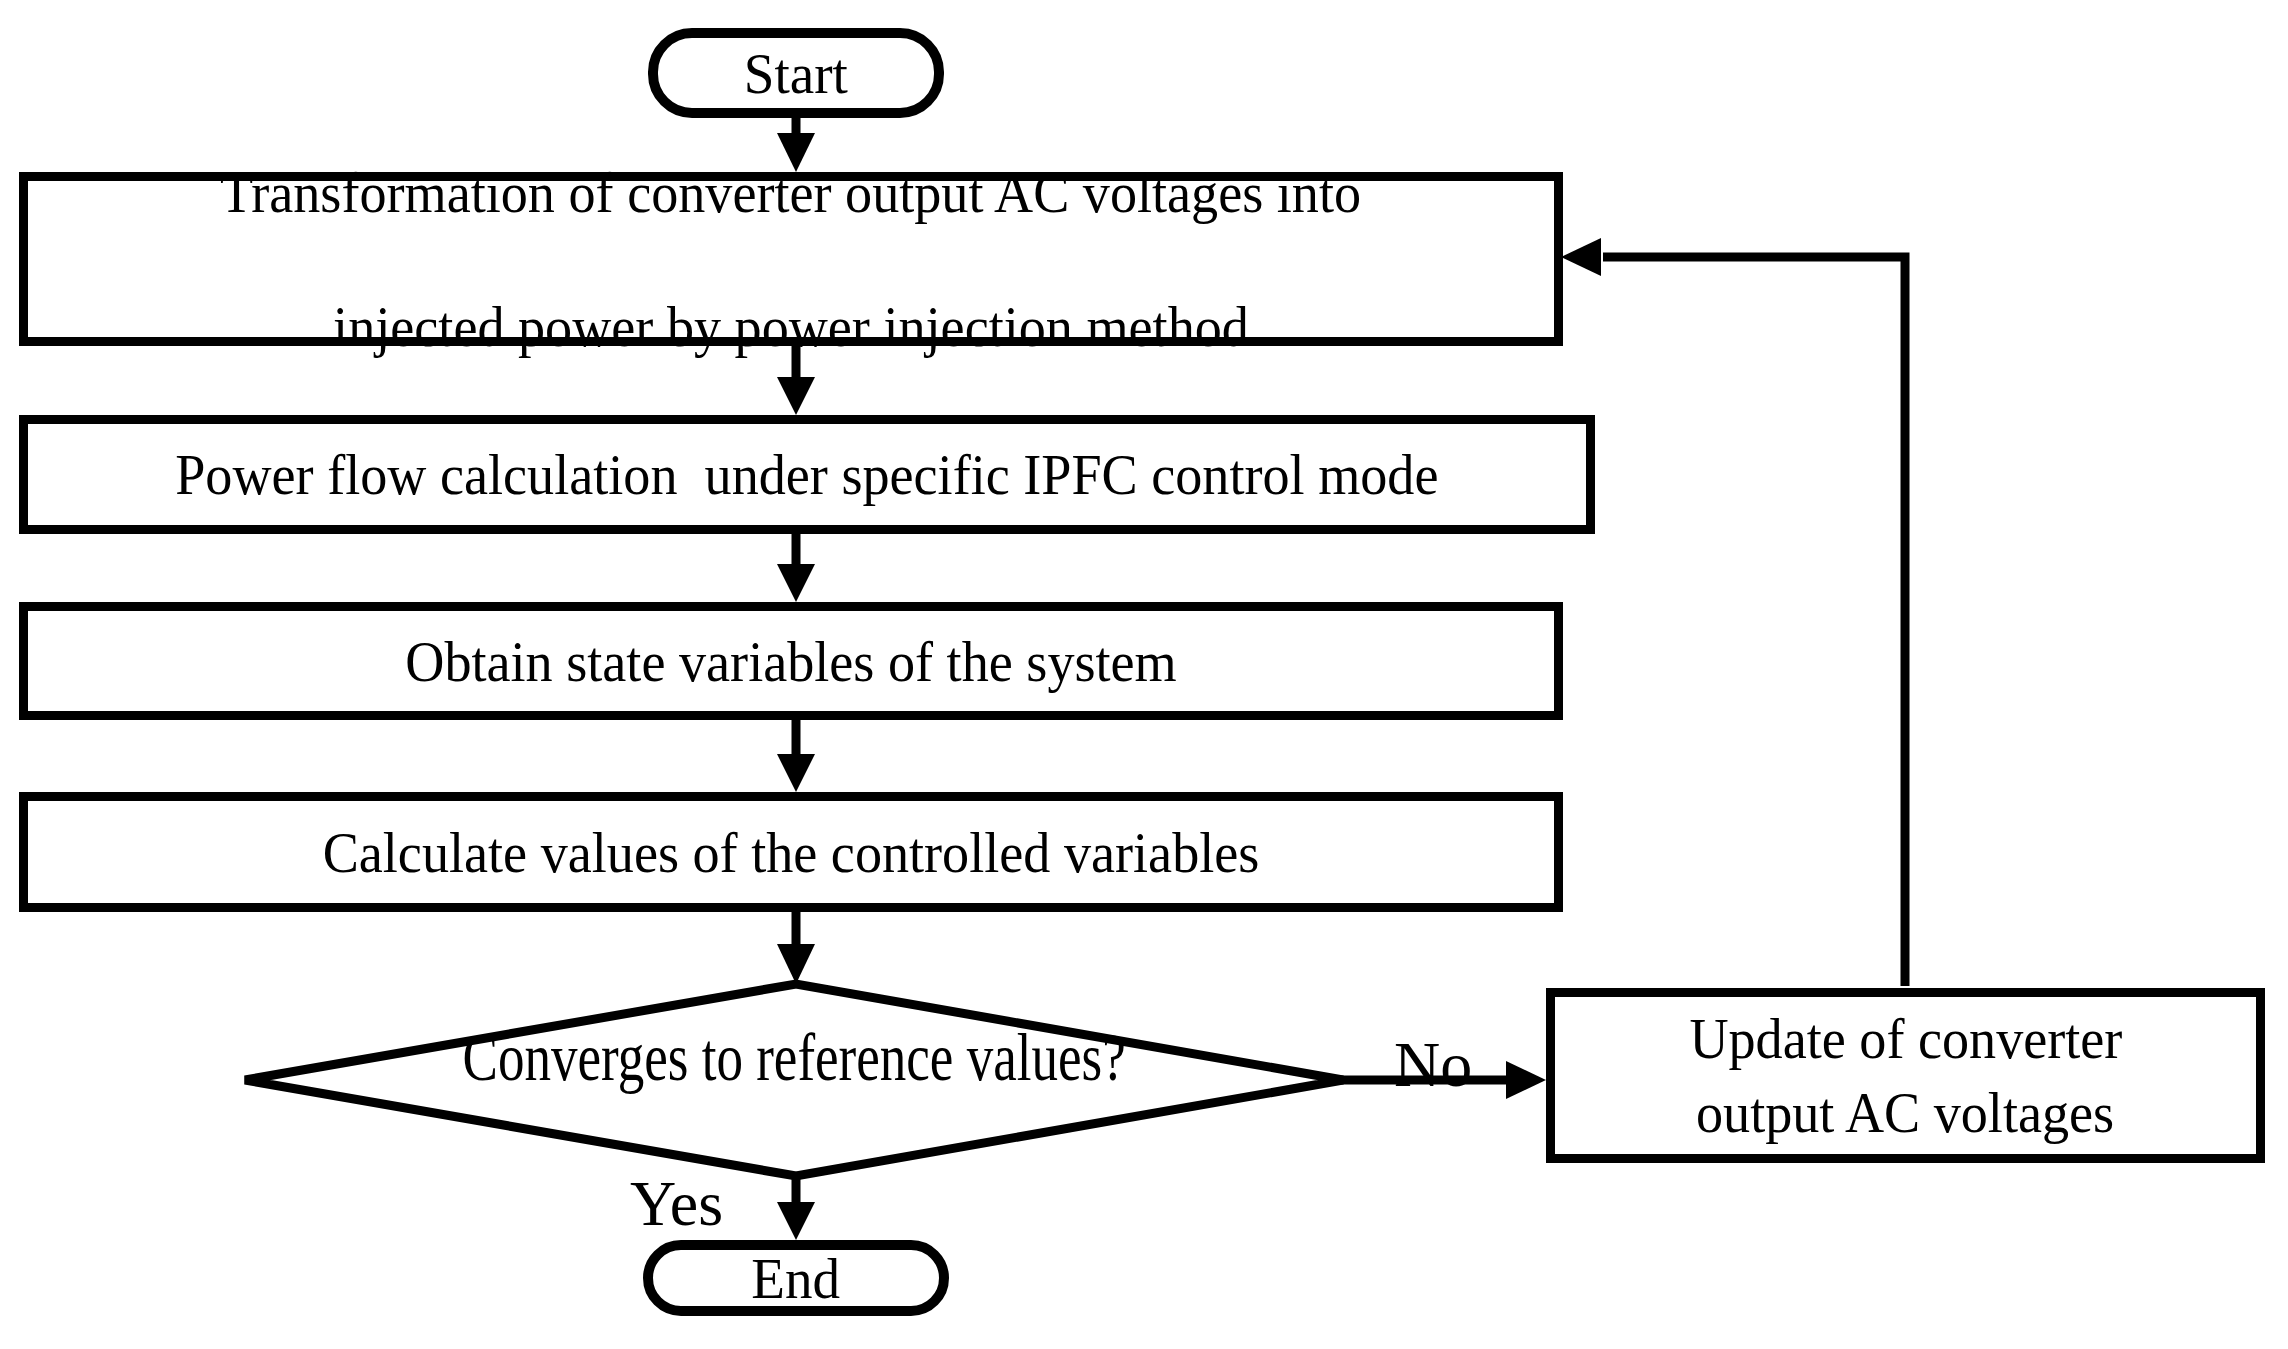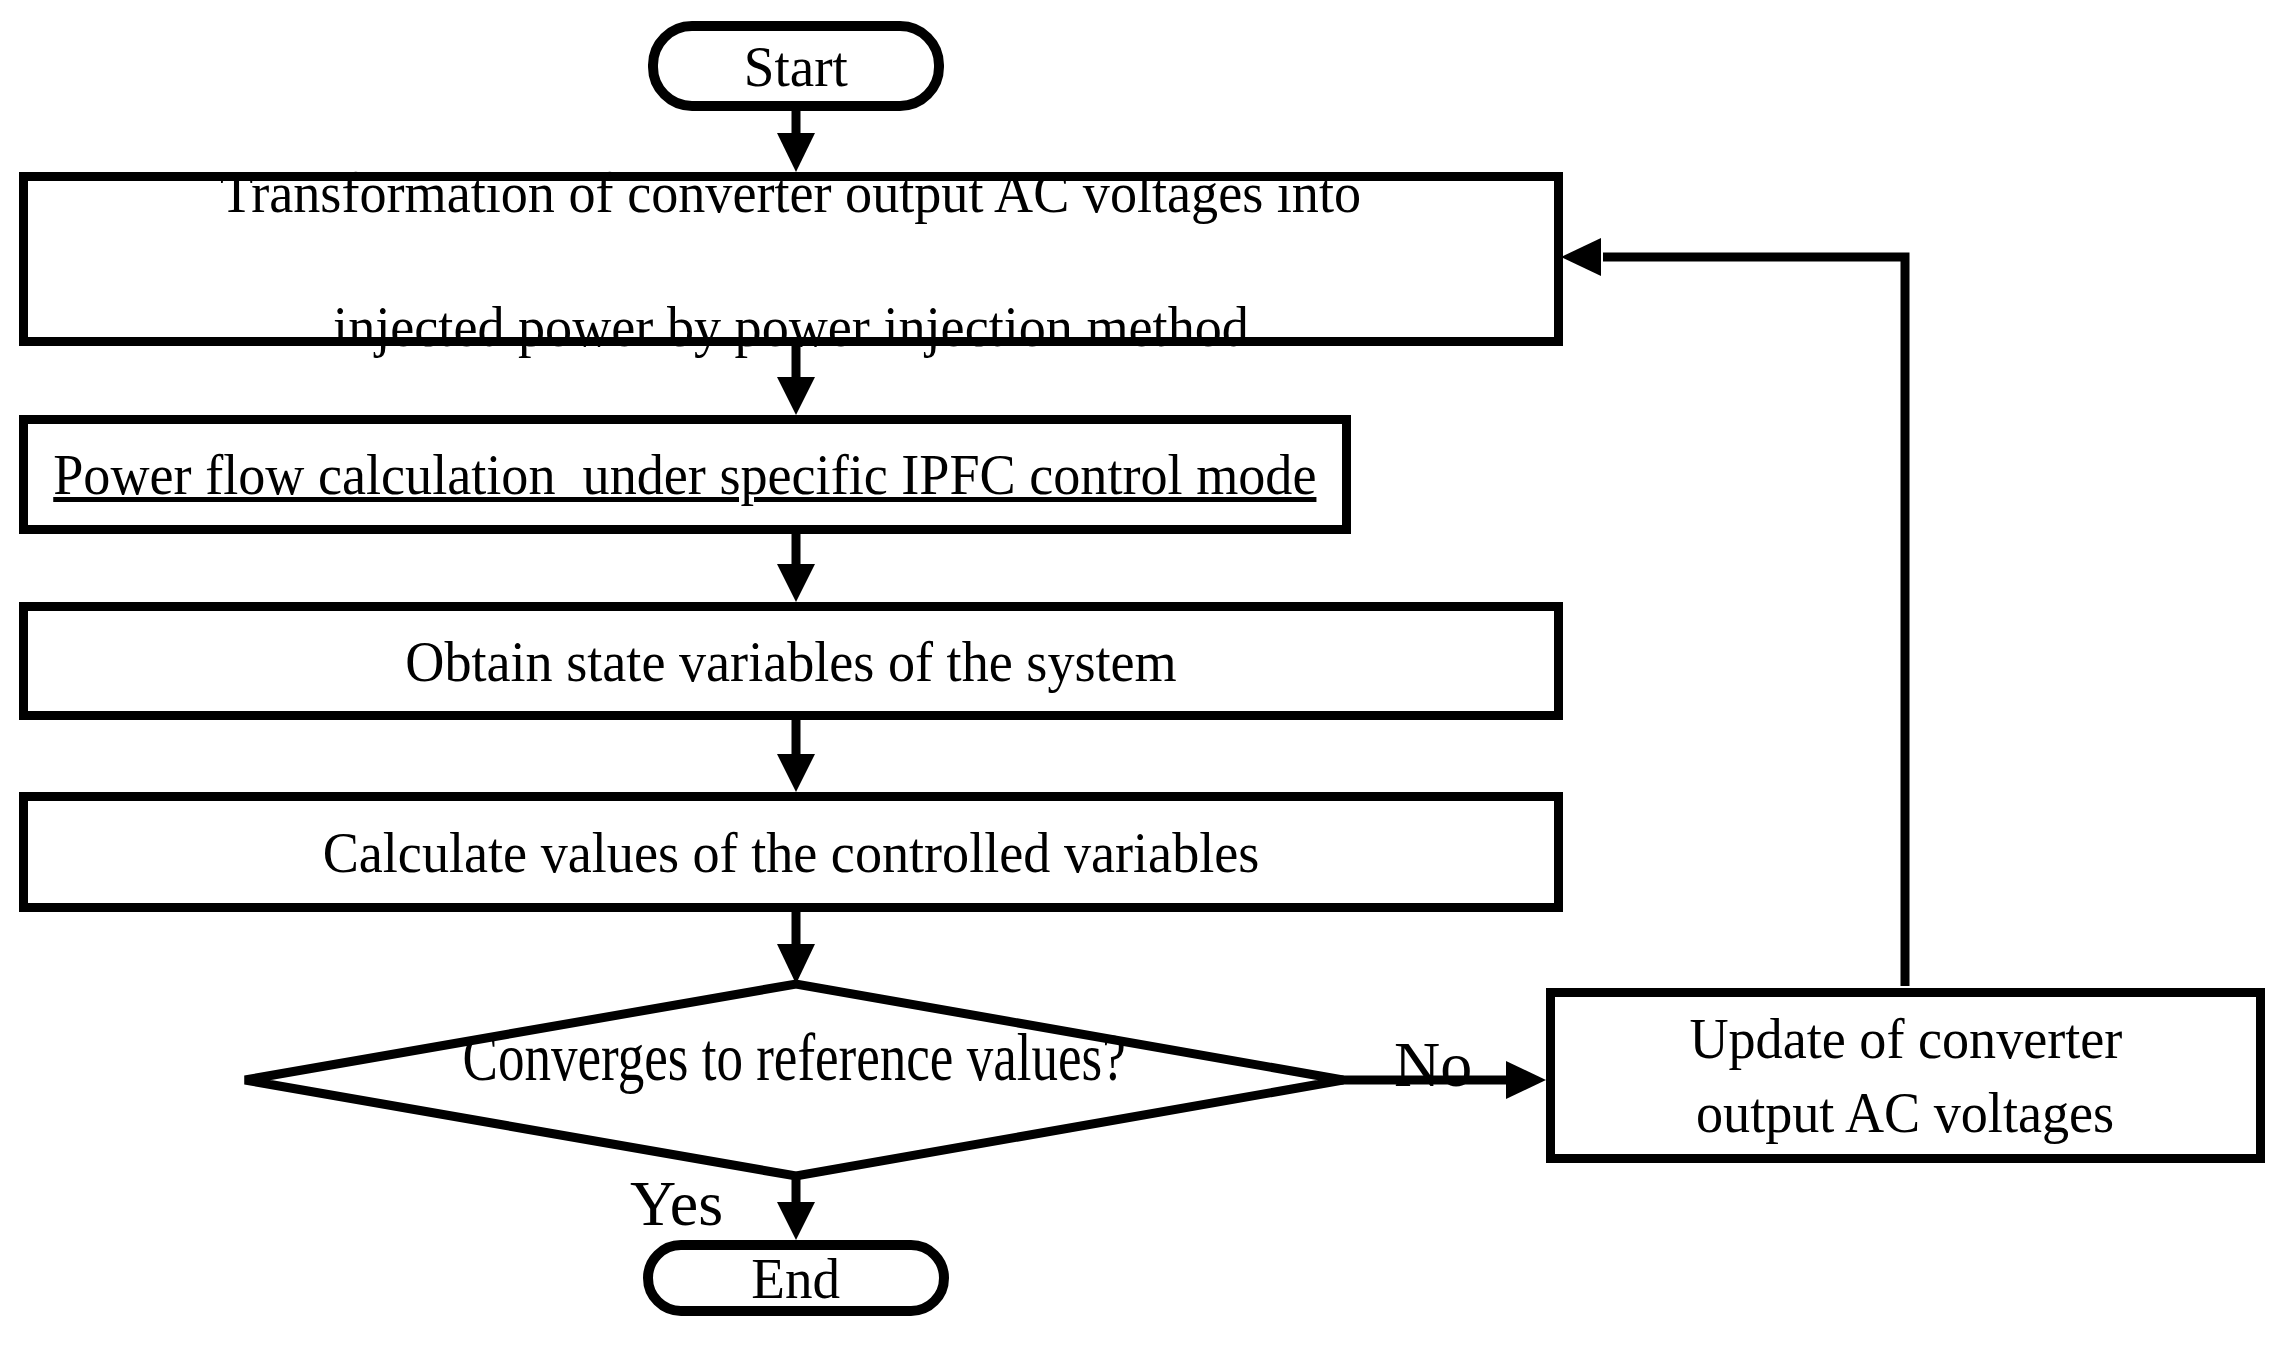--- a/index.html
+++ b/index.html
@@ -56,24 +56,24 @@
     border: 10px solid #000000;
     border-radius: 44px;
     font-size: 58px;
   }
   .node-line {
     display: block;
     white-space: pre;
     transform: scaleX(0.95);
     transform-origin: center;
   }
-  #node-start      { left: 648px;  top: 21px;   width: 296px;  height: 90px; }
+  #node-start      { left: 648px;  top: 28px;   width: 296px;  height: 90px; }
   #node-transform  { left: 19px;   top: 172px;  width: 1544px; height: 174px; gap: 47px; }
   #node-transform .node-line { line-height: 87px; }
-  #node-power-flow { left: 19px;   top: 415px;  width: 1332px; height: 119px; text-decoration: underline; }
+  #node-power-flow { left: 19px;   top: 415px;  width: 1576px; height: 119px; }
   #node-state-vars { left: 19px;   top: 602px;  width: 1544px; height: 118px; }
   #node-calc       { left: 19px;   top: 792px;  width: 1544px; height: 120px; }
   #node-update     { left: 1546px; top: 988px;  width: 719px;  height: 175px; }
   #node-update .node-line { line-height: 74px; }
   #node-end        { left: 643px;  top: 1240px; width: 306px;  height: 76px; }
   .decision-label {
     position: absolute;
     left: 245px;
     top: 1018px;
     width: 1098px;

